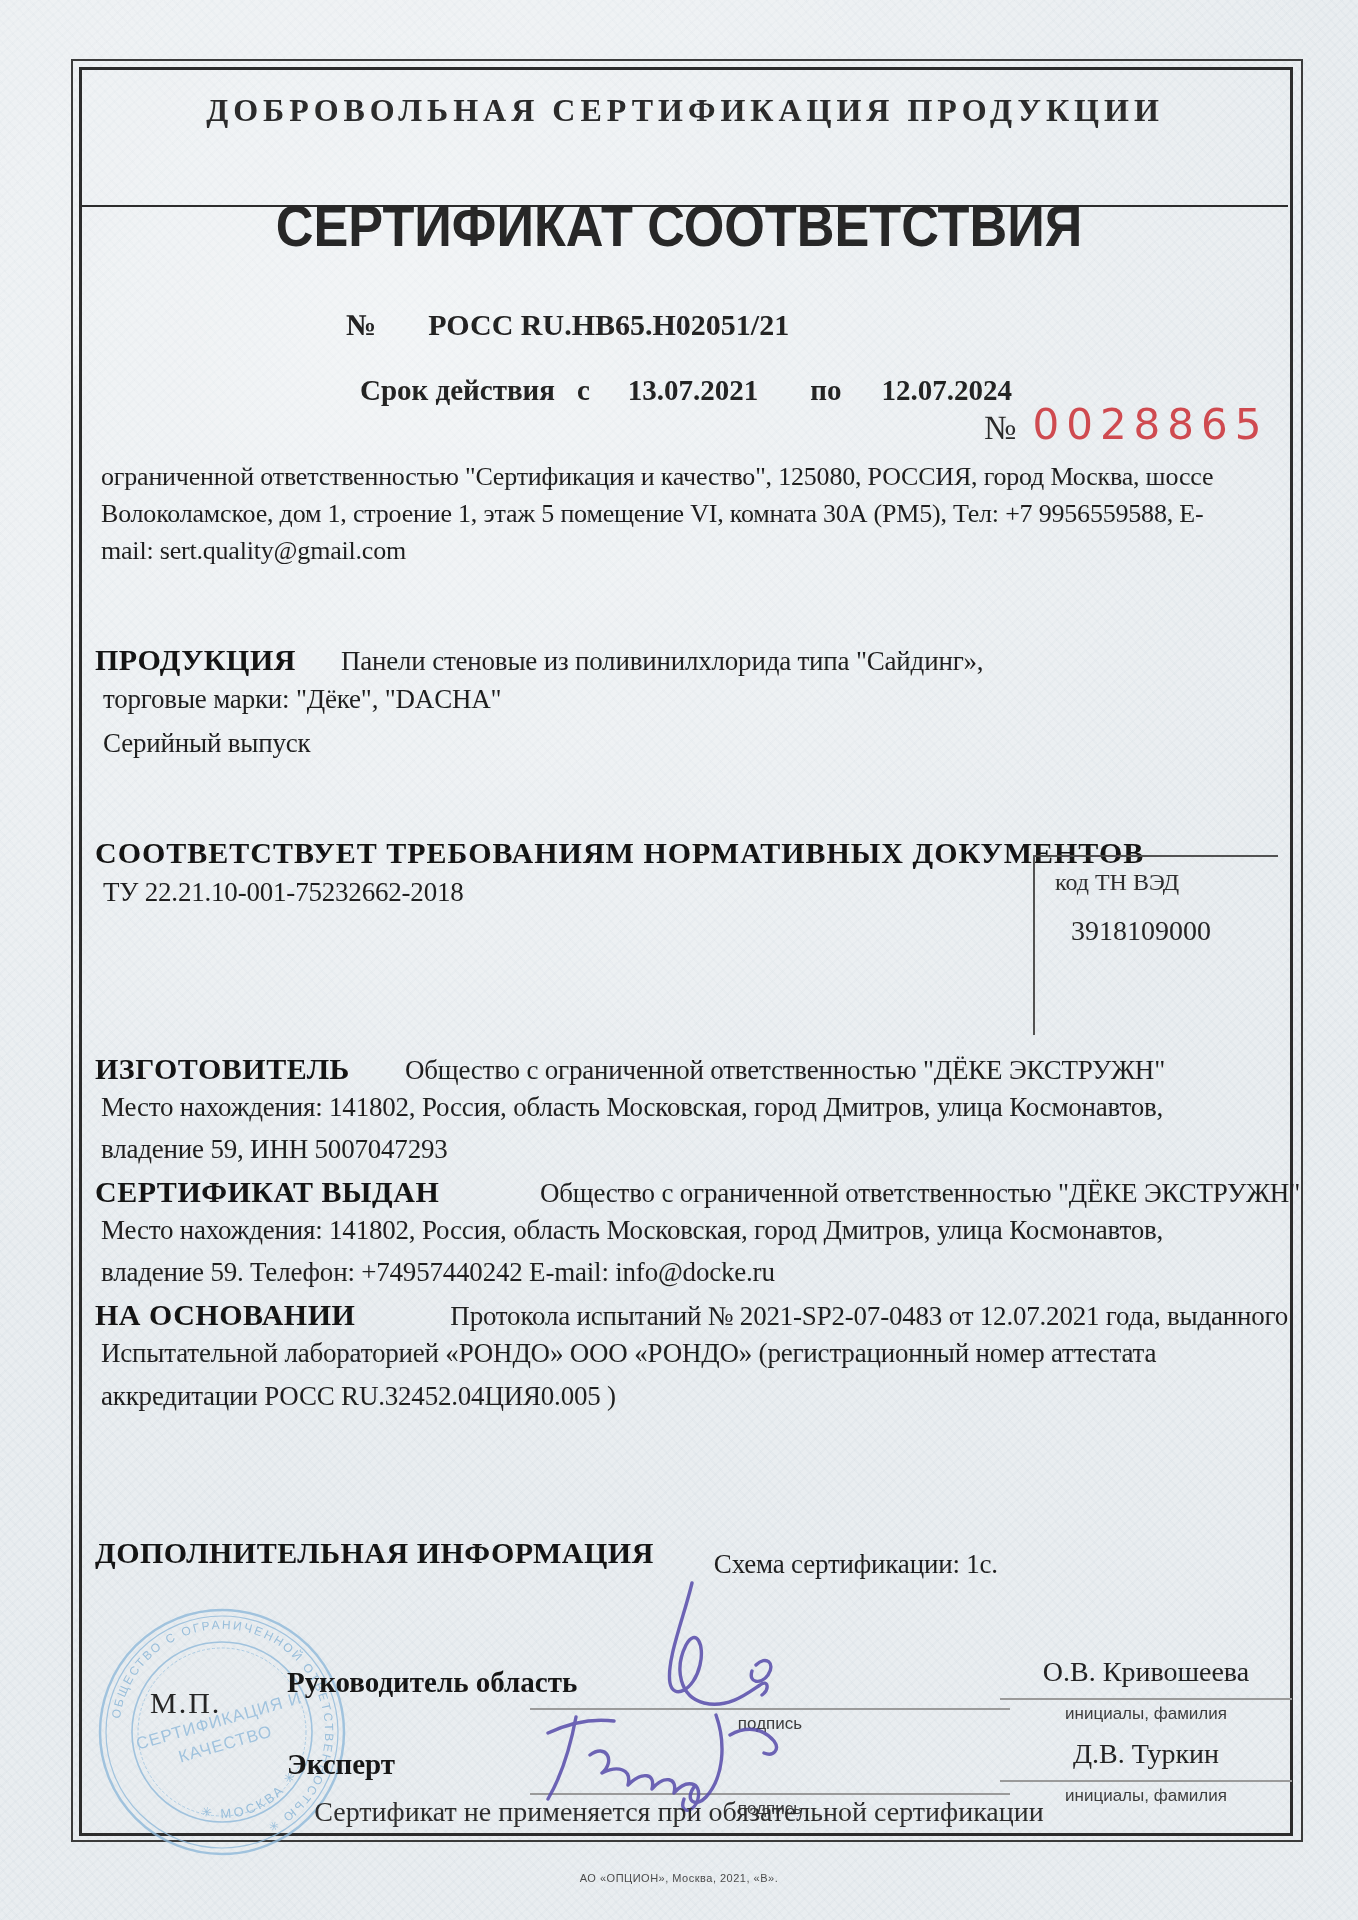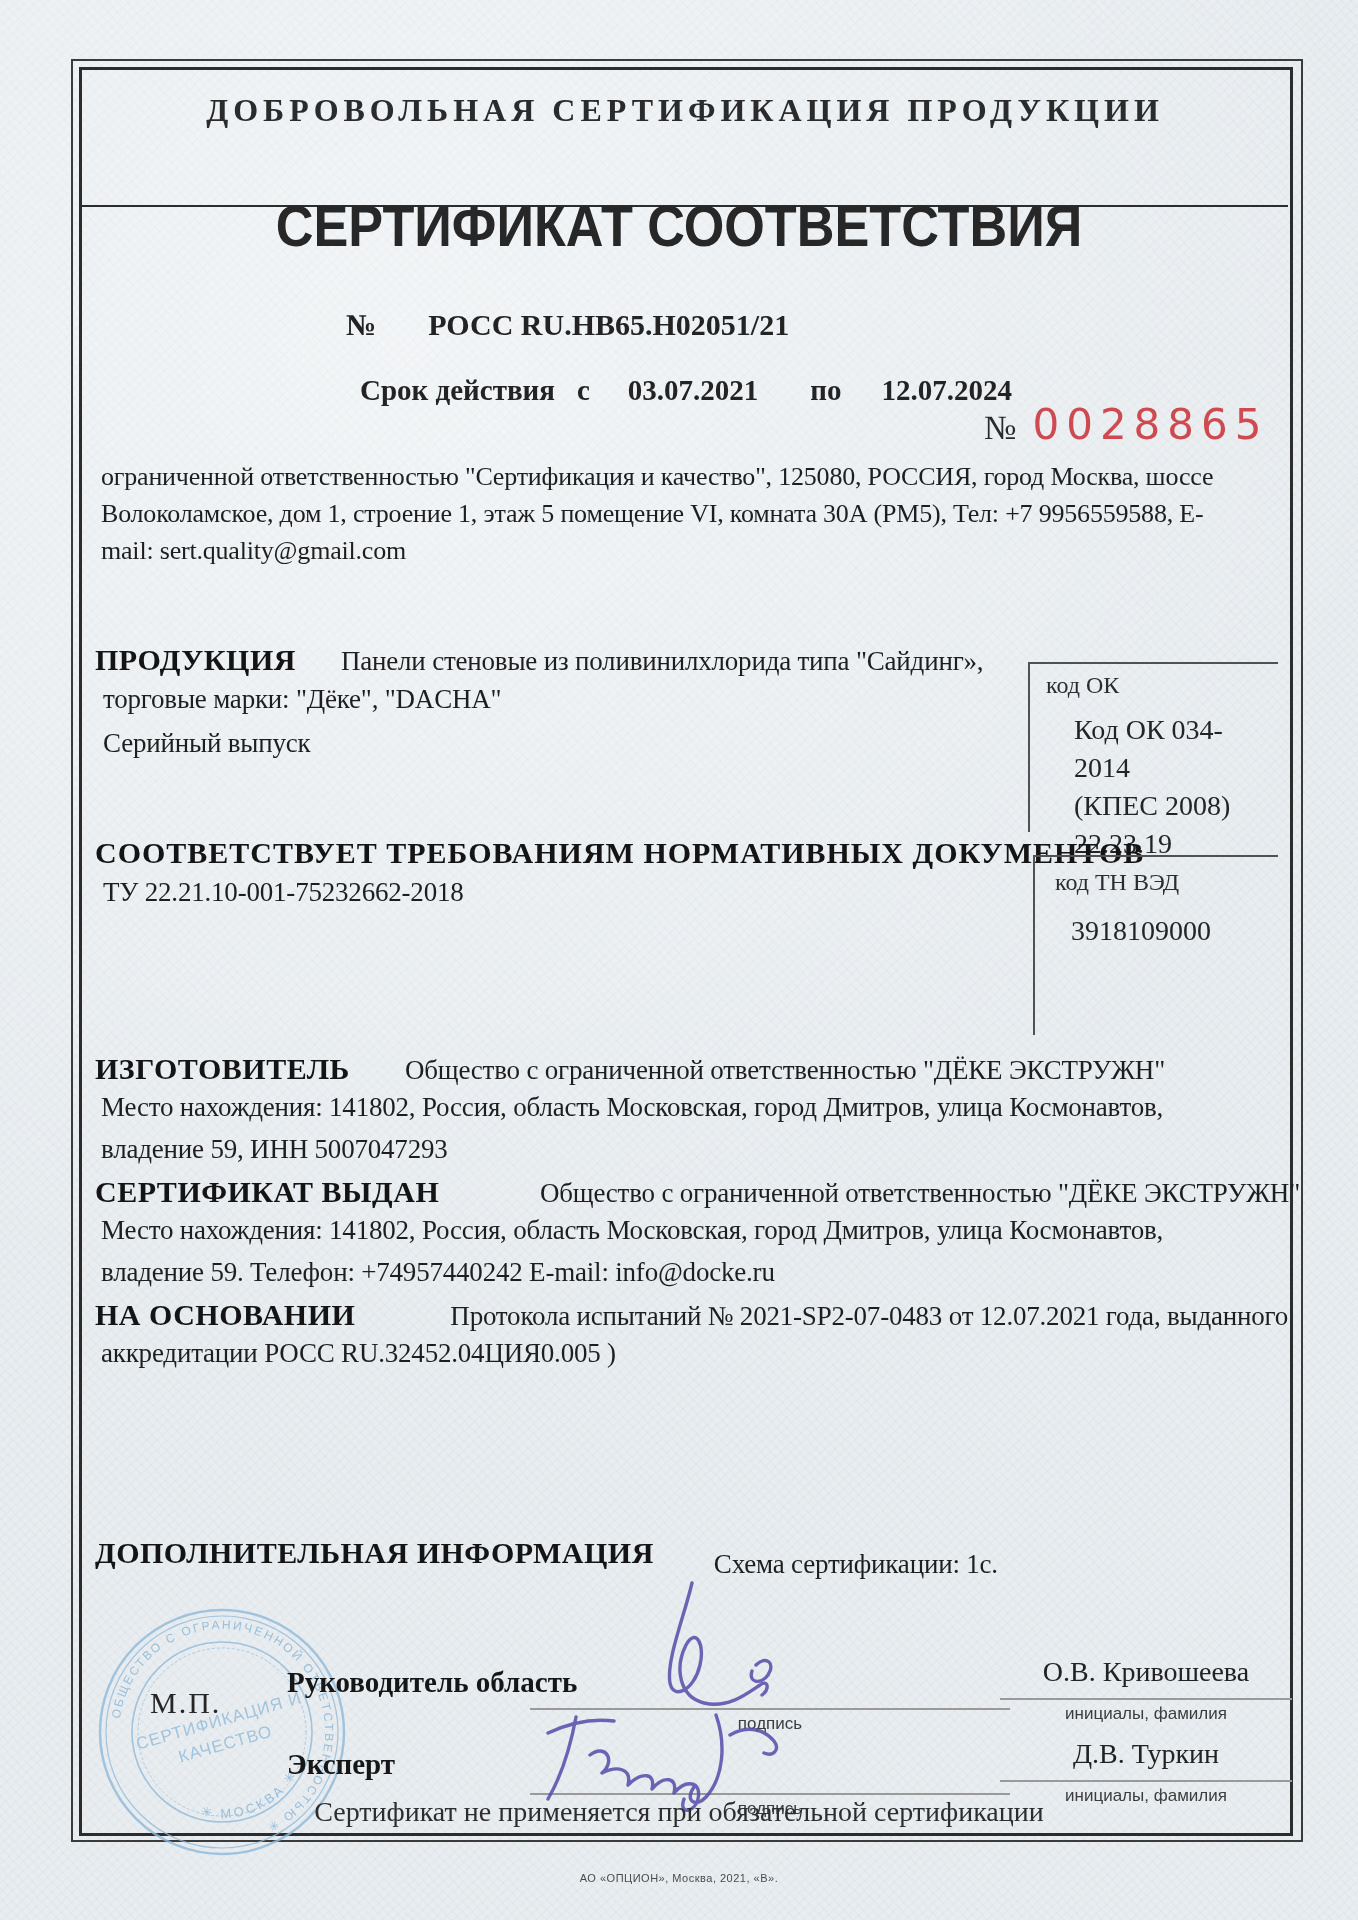--- a/index.html
+++ b/index.html
@@ -73,21 +73,21 @@
   </div>
 
   <div class="abs row reg-row">
     <span>№</span>
     <span class="num">РОСС RU.HB65.H02051/21</span>
   </div>
 
   <div class="abs row validity-row">
     <span>Срок действия</span>
     <span class="vfrom-label">с</span>
-    <span class="vfrom">03.07.2021</span>
+    <span class="vfrom">13.07.2021</span>
     <span class="vto-label">по</span>
     <span class="vto">12.07.2024</span>
   </div>
 
   <div class="abs row blank-row">
     <span class="no">№</span>
     <span class="digits" style="color:#cf4a50;">0028865</span>
   </div>
 
   <div class="abs sec" style="left:95px;top:458px;width:1205px;">
@@ -99,26 +99,20 @@
   <div class="abs sec" style="left:95px;top:643px;width:930px;">
     <div class="row" style="line-height:45px;">
       <span class="sec-label">ПРОДУКЦИЯ</span>
       <span class="gap45"></span>
       <span class="body-t27">Панели стеновые из поливинилхлорида типа "Сайдинг»,</span>
     </div>
     <div class="body-t27" style="line-height:44px;padding-left:8px;">торговые марки: "Дёке", "DACHA"</div>
     <div class="body-t27" style="line-height:44px;padding-left:8px;">Серийный выпуск</div>
   </div>
 
-  <div class="abs code-box" style="left:1028px;top:662px;width:250px;height:170px;">
-    <div class="cb-label">код ОК</div>
-    <div class="cb-val" style="margin:12px 0 0 28px;">Код ОК 034-2014</div>
-    <div class="cb-val" style="margin-left:28px;">(КПЕС 2008)</div>
-    <div class="cb-val" style="margin-left:28px;">22.23.19</div>
-  </div>
 
   <div class="abs sec" style="left:95px;top:836px;width:940px;">
     <div class="sec-label" style="font-size:30px;letter-spacing:1px;">СООТВЕТСТВУЕТ ТРЕБОВАНИЯМ НОРМАТИВНЫХ ДОКУМЕНТОВ</div>
     <div class="body-t27" style="line-height:40px;padding-left:8px;margin-top:2px;">ТУ 22.21.10-001-75232662-2018</div>
   </div>
 
   <div class="abs code-box" style="left:1033px;top:855px;width:245px;height:180px;padding-top:12px;padding-left:20px;">
     <div class="cb-label">код ТН ВЭД</div>
     <div class="cb-val" style="margin:16px 0 0 16px;">3918109000</div>
   </div>
@@ -142,20 +136,21 @@
     <div class="body-t27" style="line-height:42px;padding-left:6px;">Место нахождения: 141802, Россия, область Московская, город Дмитров, улица Космонавтов,</div>
     <div class="body-t27" style="line-height:42px;padding-left:6px;">владение 59. Телефон: +74957440242 E-mail: info@docke.ru</div>
   </div>
 
   <div class="abs sec" style="left:95px;top:1298px;width:1205px;">
     <div class="row" style="line-height:46px;">
       <span class="sec-label">НА ОСНОВАНИИ</span>
       <span class="gap95"></span>
       <span class="body-t27">Протокола испытаний № 2021-SP2-07-0483 от 12.07.2021 года, выданного</span>
     </div>
+    <div class="body-t27" style="line-height:43px;padding-left:6px;">Испытательной лабораторией «РОНДО» ООО «РОНДО» (регистрационный номер аттестата</div>
     <div class="body-t27" style="line-height:43px;padding-left:6px;">аккредитации РОСС RU.32452.04ЦИЯ0.005 )</div>
   </div>
 
   <div class="abs sec row" style="left:95px;top:1536px;">
     <span class="sec-label">ДОПОЛНИТЕЛЬНАЯ ИНФОРМАЦИЯ</span>
     <span class="gap60"></span>
     <span class="body-t27" style="position:relative;top:10px;">Схема сертификации: 1с.</span>
   </div>
 
   <svg class="abs" style="left:88px;top:1598px;opacity:.8;" width="268" height="268" viewBox="0 0 268 268">

